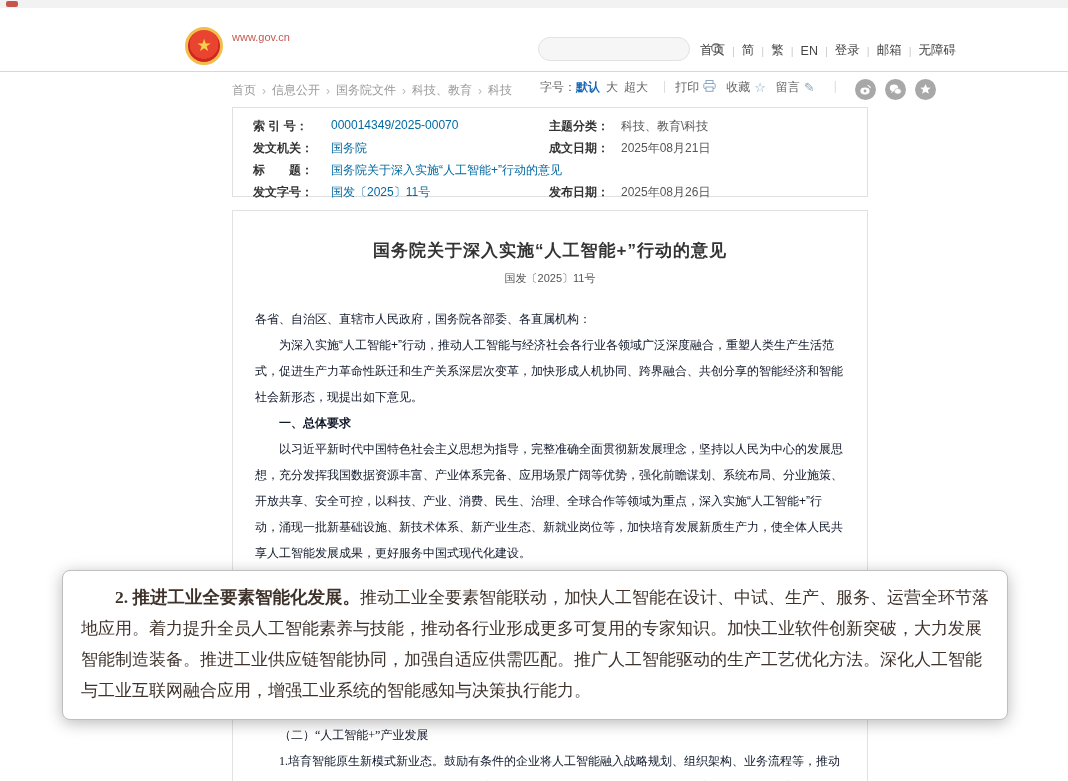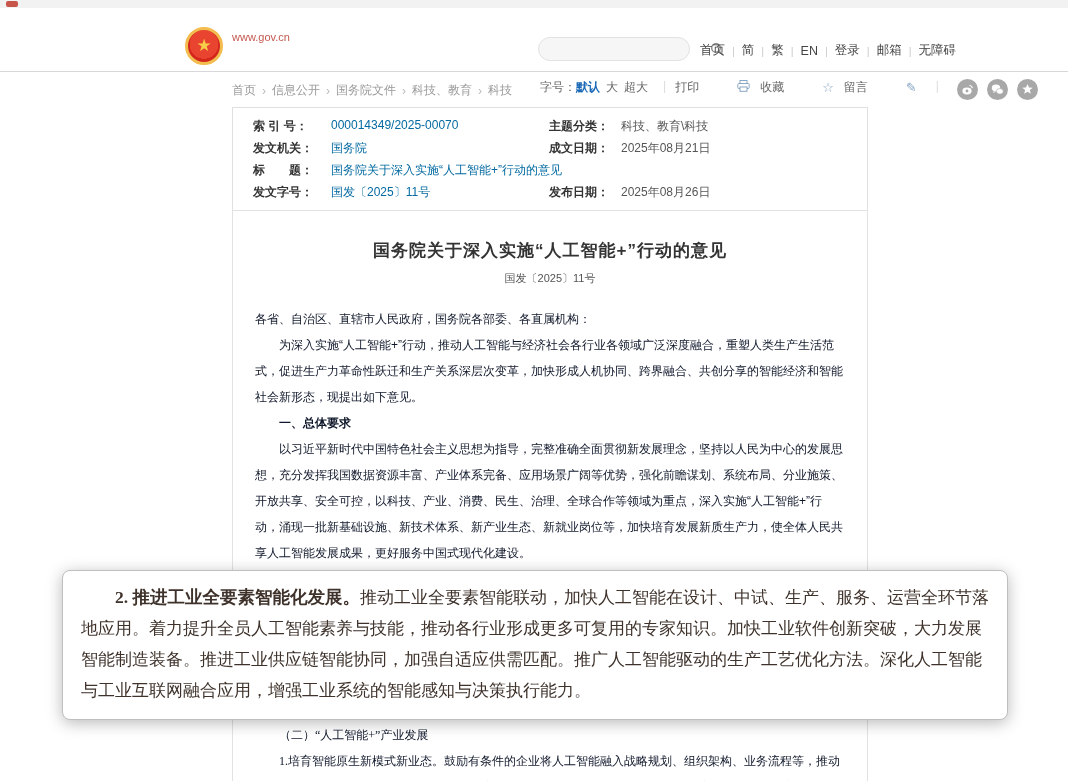--- a/index.html
+++ b/index.html
@@ -30,29 +30,29 @@
 
   
   .crumb-row { position:absolute; left:0; top:72px; width:1068px; height:34px; }
   .breadcrumb { position:absolute; left:232px; top:10px; font-size:12px; color:#999; display:flex; align-items:center; }
   .breadcrumb .crumb { cursor:pointer; white-space:nowrap; }
   .breadcrumb .bsep { margin:0 6px; color:#bbb; }
   .page-tools { position:absolute; left:540px; top:7px; display:flex; align-items:flex-start; font-size:12px; color:#666; }
   .page-tools .fs-opt { margin-right:6px; cursor:pointer; }
   .page-tools .fs-active { color:#1a68b5; font-weight:bold; }
   .page-tools .tsep { color:#ddd; margin:0 9px; }
-  .tool-item { display:flex; align-items:center; margin-right:10px; cursor:pointer;gap:34px; }
+  .tool-item { display:flex; align-items:center; margin-right:10px; cursor:pointer; }
   .tool-item .glyph { margin-left:4px; color:#8aa6c5; font-size:13px; }
   .share-icons { display:flex; align-items:center; }
   .share-circle { width:21px; height:21px; border-radius:50%; background:#a8a8a8; margin-left:9px;
                   display:flex; align-items:center; justify-content:center; cursor:pointer; }
   .share-circle svg { display:block; }
 
   
-  .meta-box { position:absolute; left:232px; top:107px; width:636px; height:104px;
+  .meta-box { position:absolute; left:232px; top:107px; width:636px; height:90px;
               border:1px solid #e0e0e0; background:#fff; font-size:12px; }
   .meta-row { position:absolute; left:0; width:100%; height:22px; }
   .meta-label { position:absolute; left:20px; font-weight:bold; color:#333; white-space:pre; }
   .meta-value { position:absolute; left:98px; color:#0369a1; white-space:nowrap; }
   .meta-label2 { position:absolute; left:316px; font-weight:bold; color:#333; }
   .meta-value2 { position:absolute; left:388px; color:#555; }
 
   
   .doc-box { position:absolute; left:232px; top:210px; width:636px; height:600px;
              border:1px solid #e2e2e2; background:#fff; padding:28px 22px 0 22px; }

